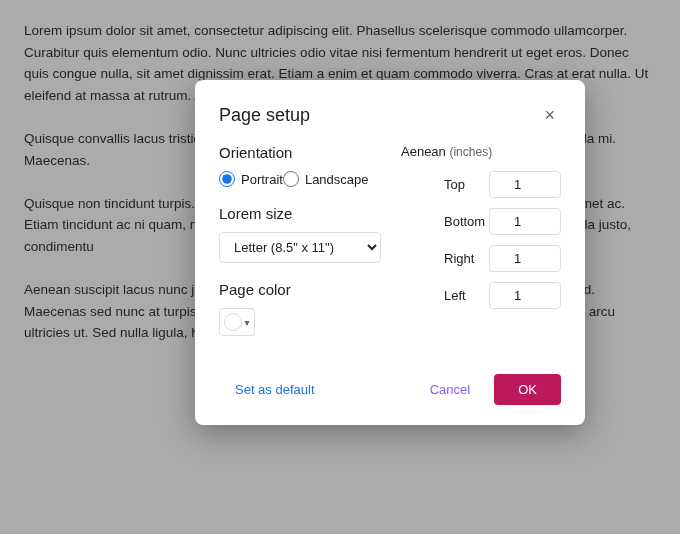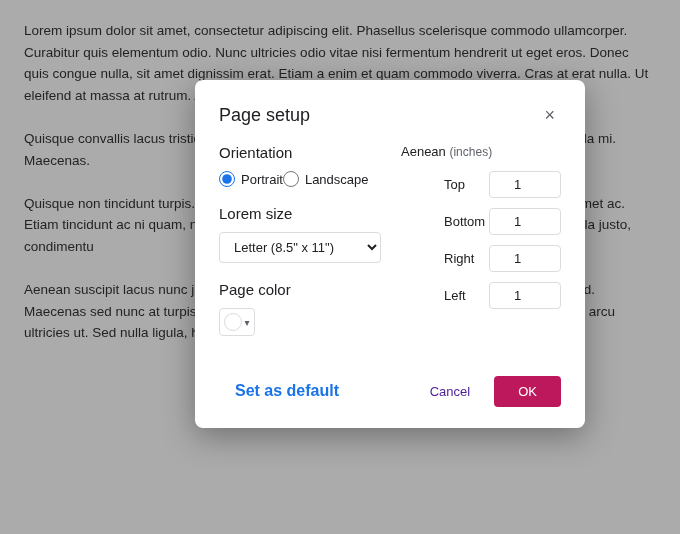--- a/index.html
+++ b/index.html
@@ -201,34 +201,34 @@
       gap: 8px;
       margin-top: 20px;
       align-items: center;
     }
 
     .btn-default {
       padding: 8px 16px;
       border: none;
       background: none;
       border-radius: 4px;
-      font-size: 16px;
+      font-size: 13px;
       color: #1a73e8;
       cursor: pointer;
-      font-weight: 700;
+      font-weight: 400;
       text-align: center;
     }
 
     .btn-cancel {
       padding: 8px 16px;
       border: none;
       background: none;
       border-radius: 4px;
       font-size: 13px;
-      color: #4c1d95;
+      color: #8b5cf6;
       cursor: pointer;
       font-weight: 500;
     }
 
     .btn-ok {
       padding: 8px 24px;
       border: none;
       background: #be185d;
       border-radius: 4px;
       font-size: 13px;

